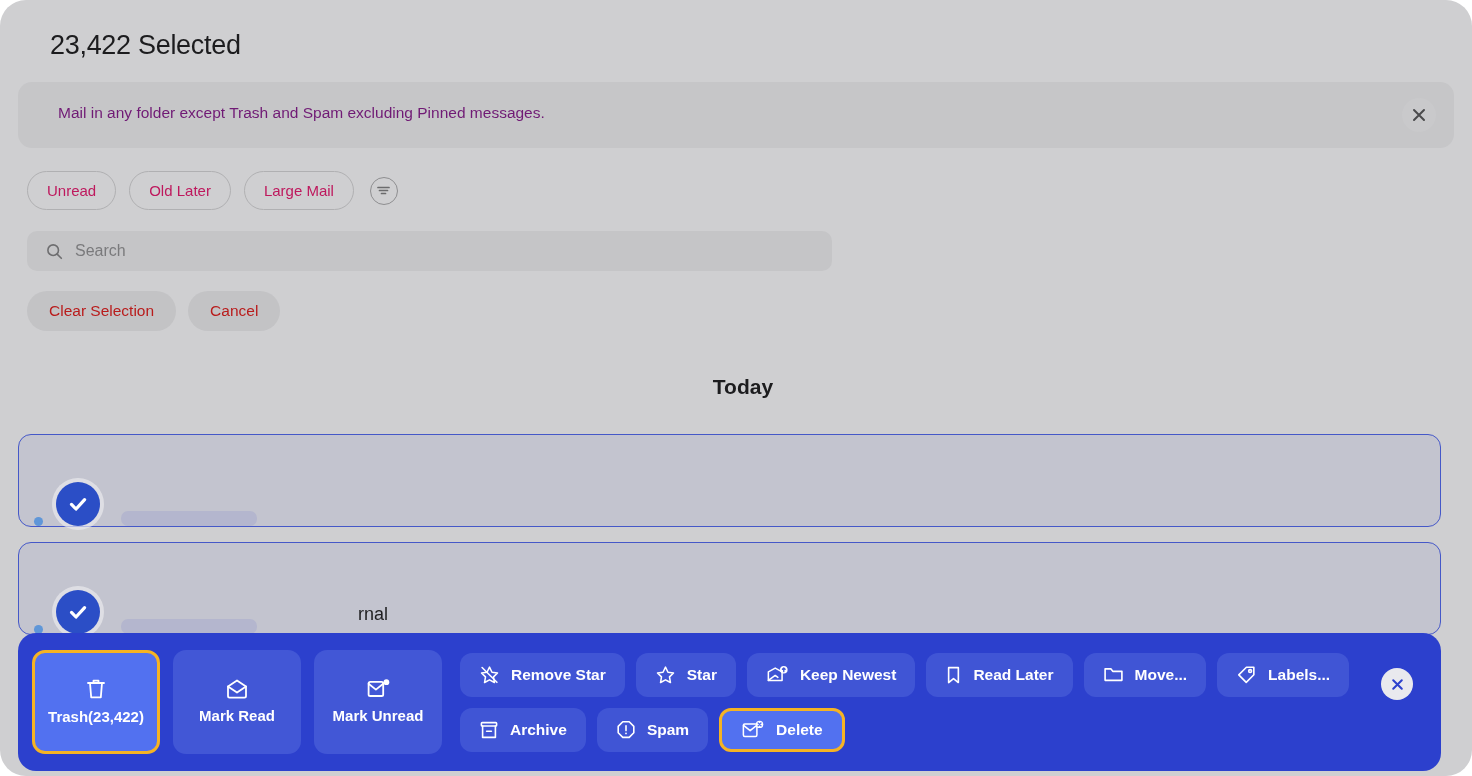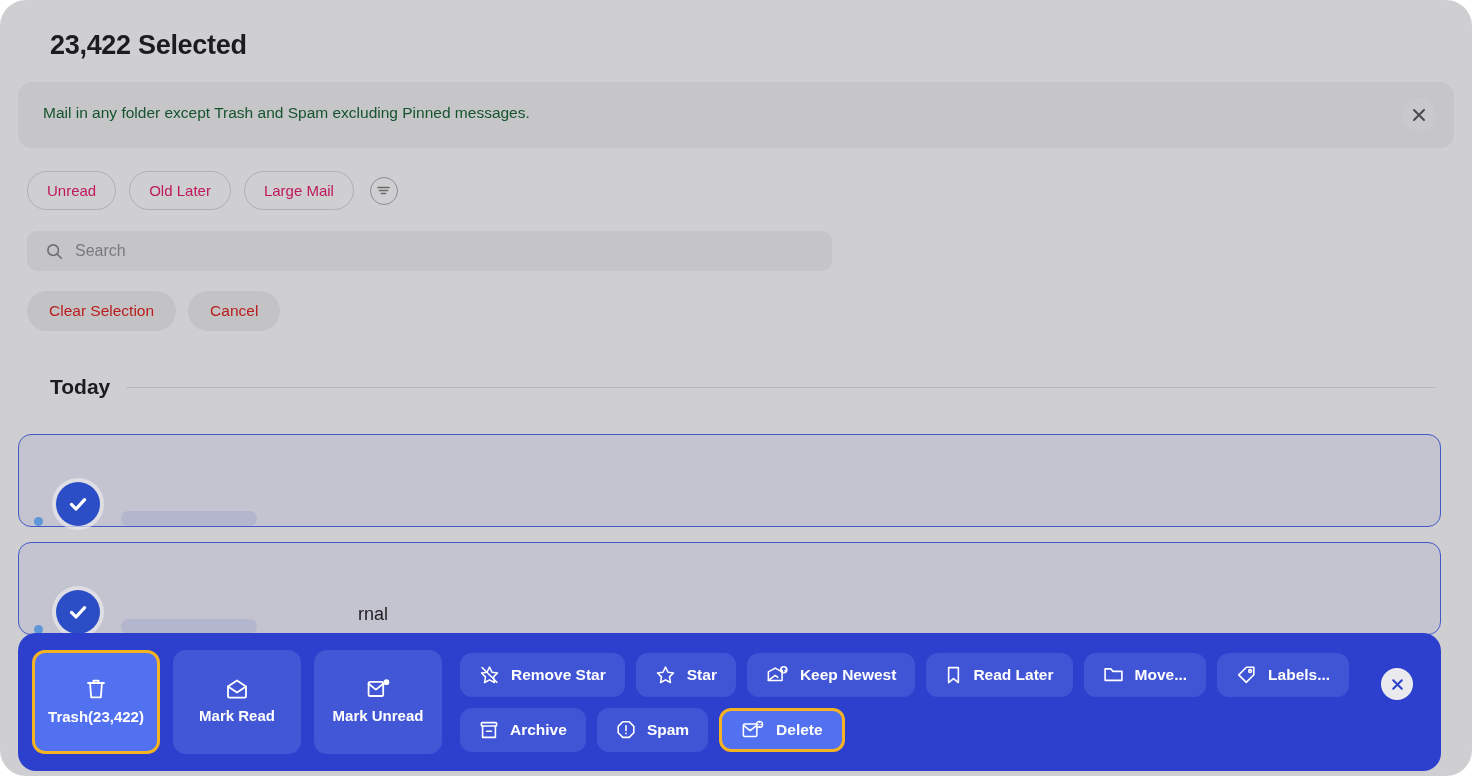--- a/index.html
+++ b/index.html
@@ -21,41 +21,41 @@
     border-radius: 26px;
     overflow: hidden;
   }
 
   
   .page-title {
     position: absolute;
     left: 50px;
     top: 30px;
     font-size: 27px;
-    font-weight: bold;
+    font-weight: normal;
     color: #1c1c1e;
     letter-spacing: -0.3px;
   }
 
   
   .info-banner {
     position: absolute;
     left: 18px;
     top: 82px;
     width: 1436px;
     height: 66px;
     background: #c6c6c8;
     border-radius: 14px;
   }
   .info-banner-text {
     position: absolute;
-    left: 25px;
+    left: 40px;
     top: 22px;
     font-size: 15.5px;
-    color: #14532d;
+    color: #701a75;
   }
   .banner-close {
     position: absolute;
     right: 18px;
     top: 16px;
     width: 34px;
     height: 34px;
     border-radius: 50%;
     background: #c9c9cb;
     display: flex;
@@ -152,20 +152,21 @@
 
   
   .day-divider {
     position: absolute;
     left: 50px;
     top: 375px;
     width: 1386px;
     display: flex;
     align-items: center;
     gap: 16px;
+    flex-direction: column;
   }
   .day-label {
     font-size: 21px;
     font-weight: bold;
     color: #1c1c1e;
   }
   .day-line {
     flex: 1;
     height: 1px;
     background: #b9b9bb;

